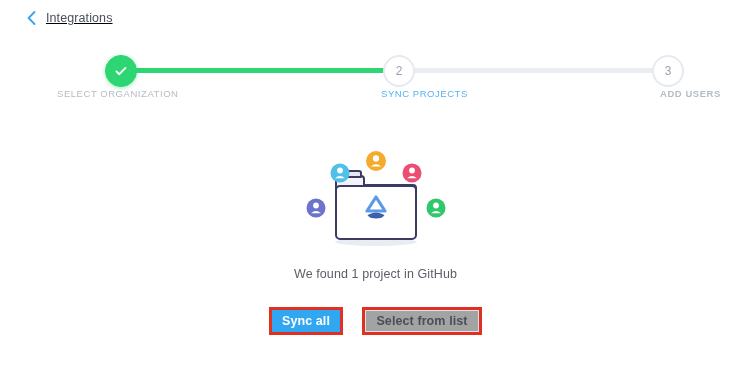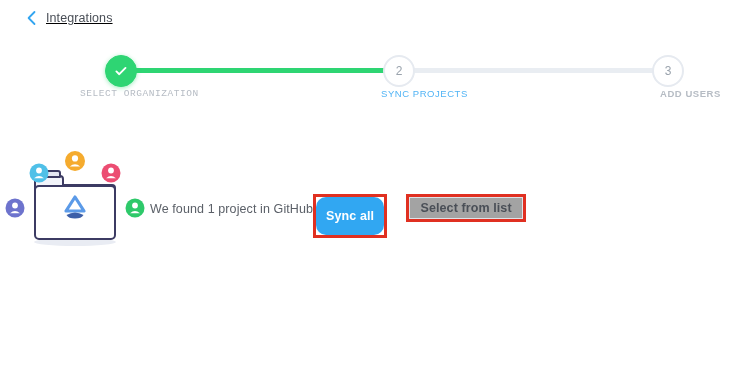--- a/index.html
+++ b/index.html
@@ -125,32 +125,32 @@
     color: #b6bcc4;
     white-space: nowrap;
     cursor: default;
   }
   .step-label.active { color: #52b4f5; margin-left: 24px; }
 
   
   #node-1 { left: 105px; top: 7px; }
   #node-2 { left: 383px; top: 7px; }
   #node-3 { left: 652px; top: 7px; }
-  #label-1 { left: 80px; font-family: Liberation Mono, monospace; }
+  #label-1 { left: 57px; }
   #label-2 { left: 357px; }
   #label-3 { left: 660px; font-weight: bold; }
 
   
   .content {
     position: absolute;
     left: 0;
     top: 150px;
     width: 751px;
     display: flex;
-    flex-direction: row;
+    flex-direction: column;
     align-items: center;
   }
 
   .illustration {
     width: 150px;
     height: 105px;
     line-height: 0;
   }
 
   .found-text {
@@ -179,25 +179,24 @@
     font-family: "Liberation Sans", sans-serif;
     font-size: 12.5px;
     border: none;
     cursor: pointer;
     display: block;
     box-sizing: border-box;
     letter-spacing: 0.1px;
   }
   .btn-primary {
     width: 68px;
-    height: 38px;
+    height: 22px;
     background: #31a7f2;
     color: #ffffff;
     font-weight: bold;
-    border-radius: 10px;
   }
   .btn-secondary {
     width: 114px;
     height: 22px;
     background: #a3a3a3;
     color: #4a4f57;
     border: 1px solid #dfe3e8;
     font-weight: bold;
   }
 </style>

